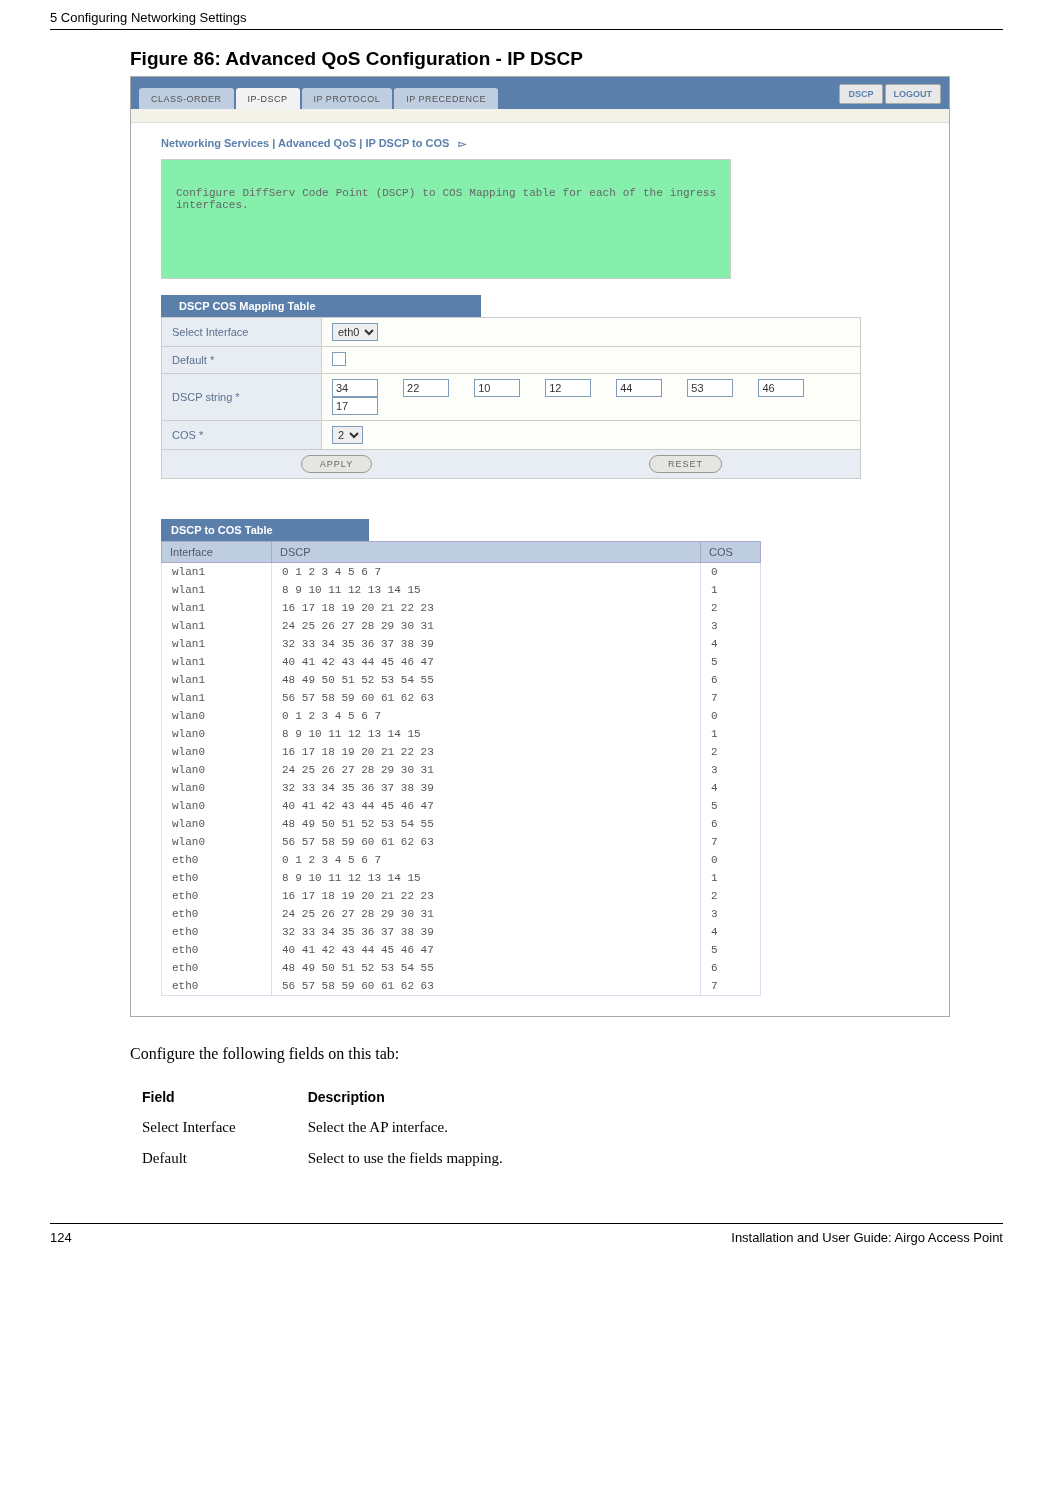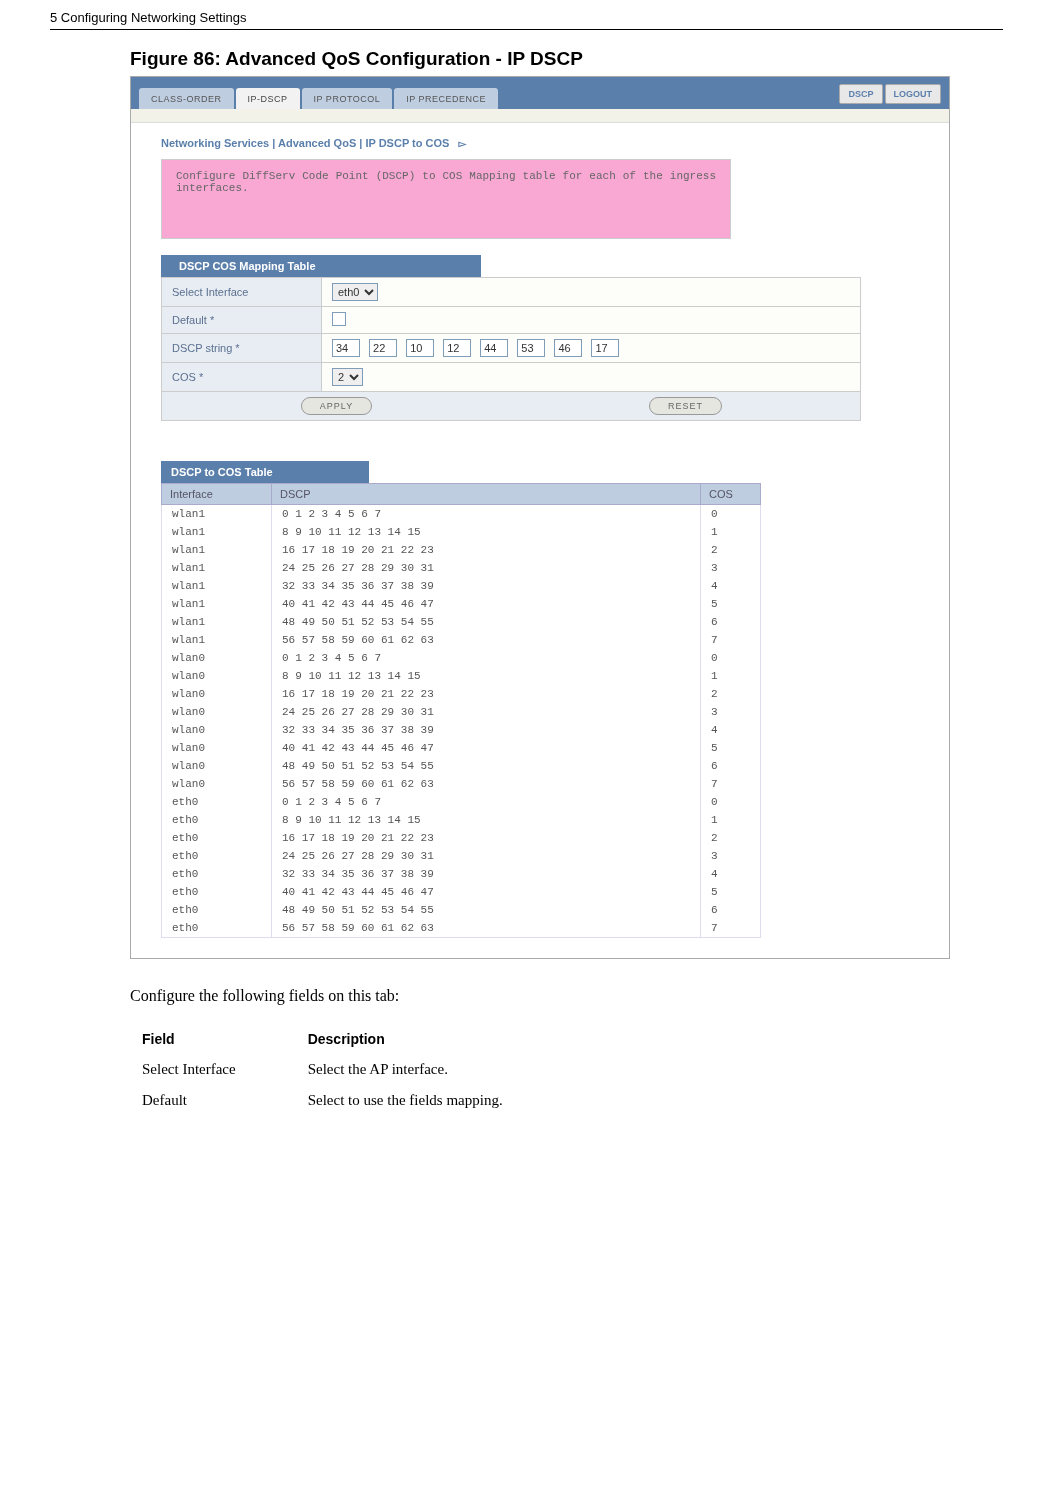--- a/index.html
+++ b/index.html
@@ -74,24 +74,24 @@
   .inner { padding: 10px 30px 20px 30px; }
   .breadcrumb {
     color: #5a7fab;
     font-weight: bold;
     font-size: 11px;
     margin: 4px 0 10px 0;
   }
   .bc-icon { color:#5a7fab; font-size:10px; margin-left:6px;}
   .info-box {
     border: 1px solid #ccc;
-    background: #f9a8d4;
-    padding: 10px 14px;
+    background: #86efac;
+    padding: 27px 14px;
     width: 570px;
-    height: 80px;
+    height: 120px;
     font-family: 'Courier New', monospace;
     font-size: 11px;
     color: #666;
     margin-bottom: 16px;
     text-align: justify;
   }
   .panel-title {
     background: #5a7fab;
     color: #fff;
     font-weight: bold;
@@ -104,21 +104,21 @@
     border: 1px solid #ccc;
     padding: 5px 10px;
     font-size: 11px;
     color: #5a7090;
     vertical-align: middle;
   }
   .form-table td.lbl { background: #e8edf3; width: 160px; }
   .form-table td.val { background: #fdfdfa; }
   .sel { border:1px solid #7f9db9; font-size:11px; padding:1px; color:#333; }
   .chk { width:14px; height:14px; border:1px solid #7f9db9; display:inline-block; background:#fff;}
-  .txt { width:28px; border:1px solid #7f9db9; font-size:11px; padding:2px 3px; margin-right:6px; color:#333;}
+  .txt { width:46px; border:1px solid #7f9db9; font-size:11px; padding:2px 3px; margin-right:22px; color:#333;}
   .btn-row {
     display:flex;
     width:700px;
     background:#e8edf3;
     border:1px solid #ccc;
     border-top:none;
     padding:5px 0;
   }
   .btn-row .half { flex:1; text-align:center; }
   .pill-btn {
@@ -396,14 +396,18 @@
       <td>Select Interface</td>
       <td>Select the AP interface.</td>
     </tr>
     <tr>
       <td>Default</td>
       <td>Select to use the fields mapping.</td>
     </tr>
   </tbody>
     </table>
 
+  <div class="footer-row">
+    <span>124</span>
+    <span>Installation and User Guide: Airgo Access Point</span>
+  </div>
 
 </div>
 
 </body></html>

